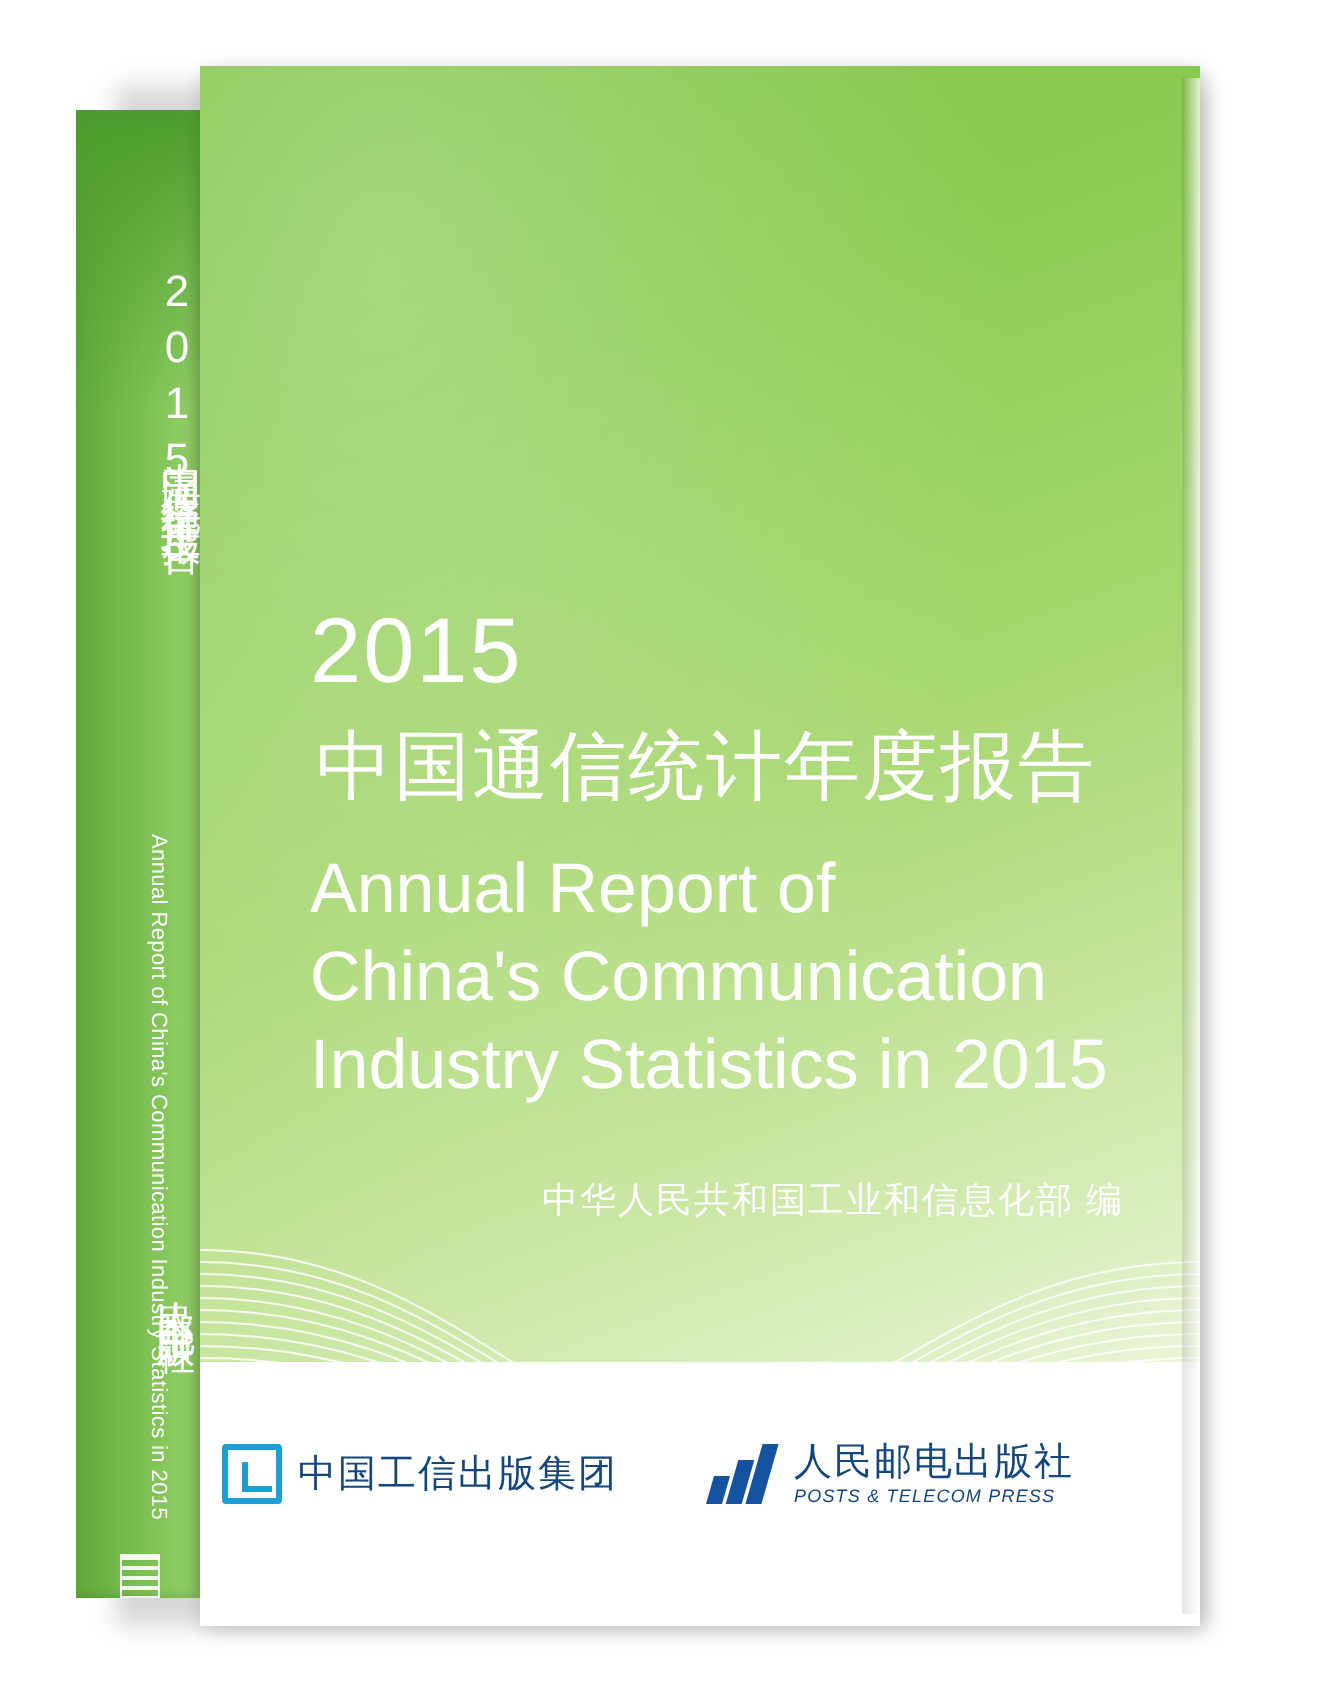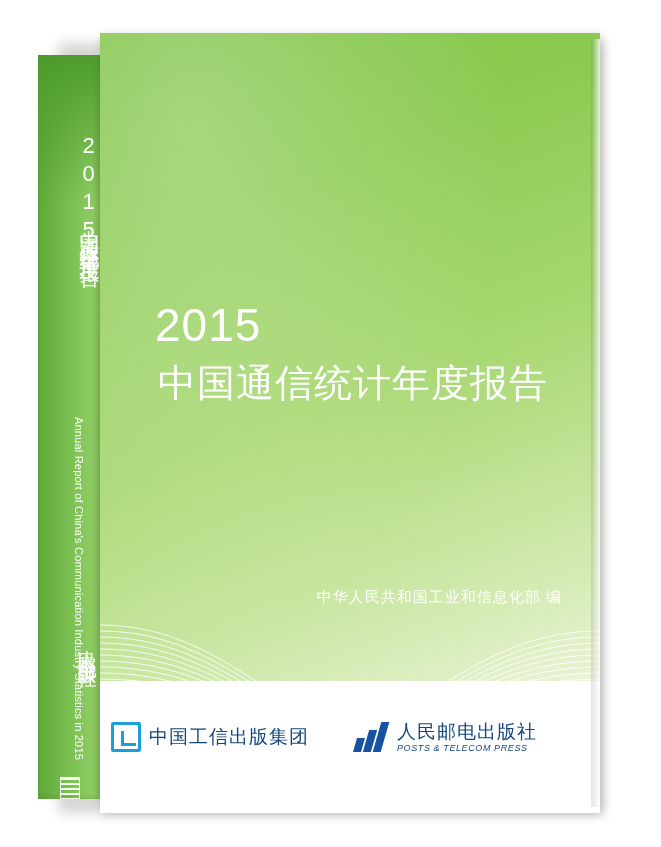--- a/index.html
+++ b/index.html
@@ -173,21 +173,21 @@
     width: 430px;
     font-size: 35px;
     color: #ffffff;
     line-height: 1.25;
     letter-spacing: 0px;
   }
   .cover-author {
     position: absolute;
     right: 38px;
     top: 555px;
-    font-size: 15px;
+    font-size: 18px;
     color: #ffffff;
     letter-spacing: 1px;
   }
 
   
   .wave-band {
     position: absolute;
     left: 0;
     top: 588px;
     width: 500px;
@@ -273,20 +273,25 @@
       <div class="spine-en">Annual Report of China's Communication Industry Statistics in 2015</div>
       <div class="spine-pub">人民邮电出版社</div>
       <div class="spine-logo"></div>
     </div>
 
     <div class="cover">
 
       <div class="cover-title-year">2015</div>
       <div class="cover-title-cn">中国通信统计年度报告</div>
 
+      <div class="cover-title-en">
+        <div>Annual Report of</div>
+        <div>China's Communication</div>
+        <div>Industry Statistics in 2015</div>
+      </div>
 
       <div class="cover-author">中华人民共和国工业和信息化部 编</div>
 
       <div class="wave-band">
         <svg width="500" height="122" viewBox="0 0 500 122" preserveAspectRatio="none">
           <g fill="none" stroke="#ffffff" stroke-width="1" opacity="0.85">
             <path d="M0,4 C120,4 170,96 250,96 C330,96 380,10 500,10"></path>
             <path d="M0,10 C120,10 170,100 250,100 C330,100 380,16 500,16"></path>
             <path d="M0,16 C120,16 170,104 250,104 C330,104 380,22 500,22"></path>
             <path d="M0,22 C120,22 170,107 250,107 C330,107 380,28 500,28"></path>

